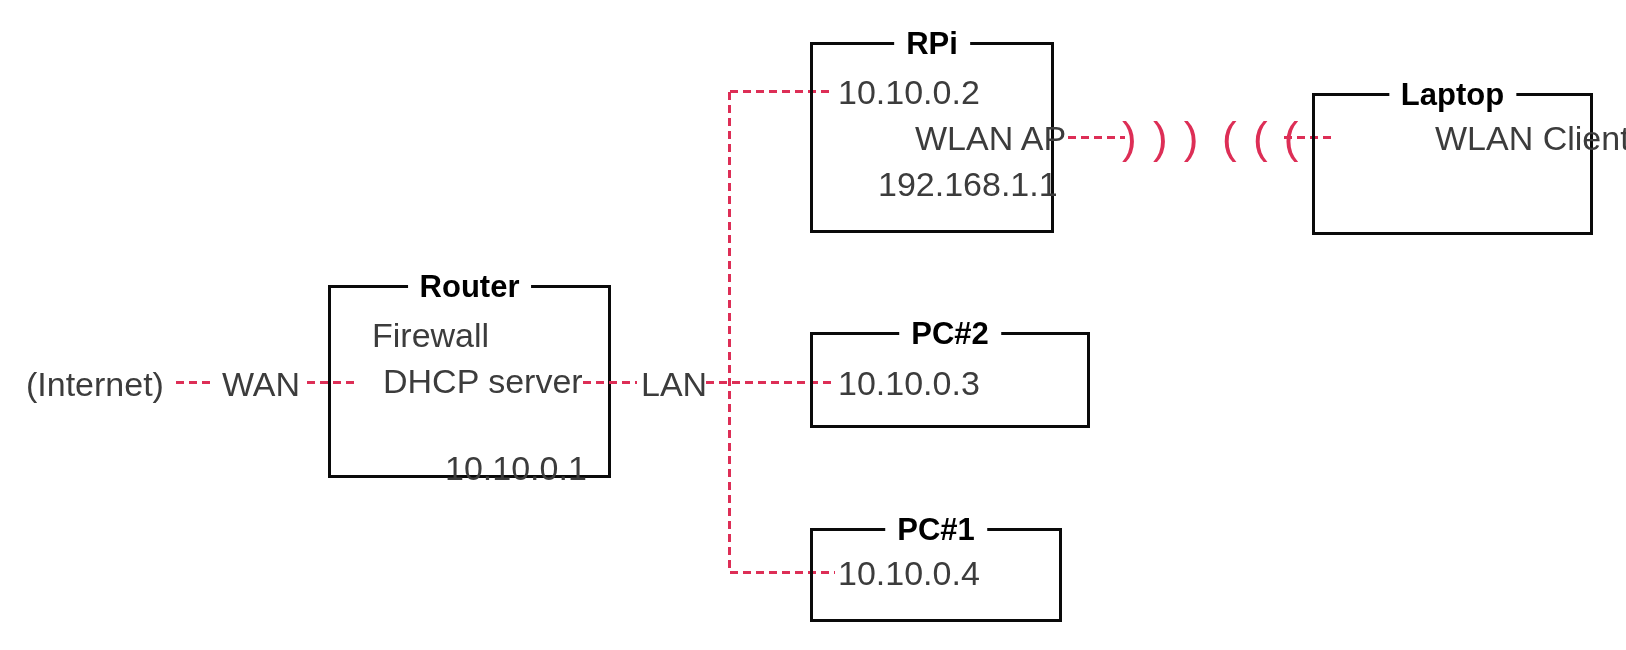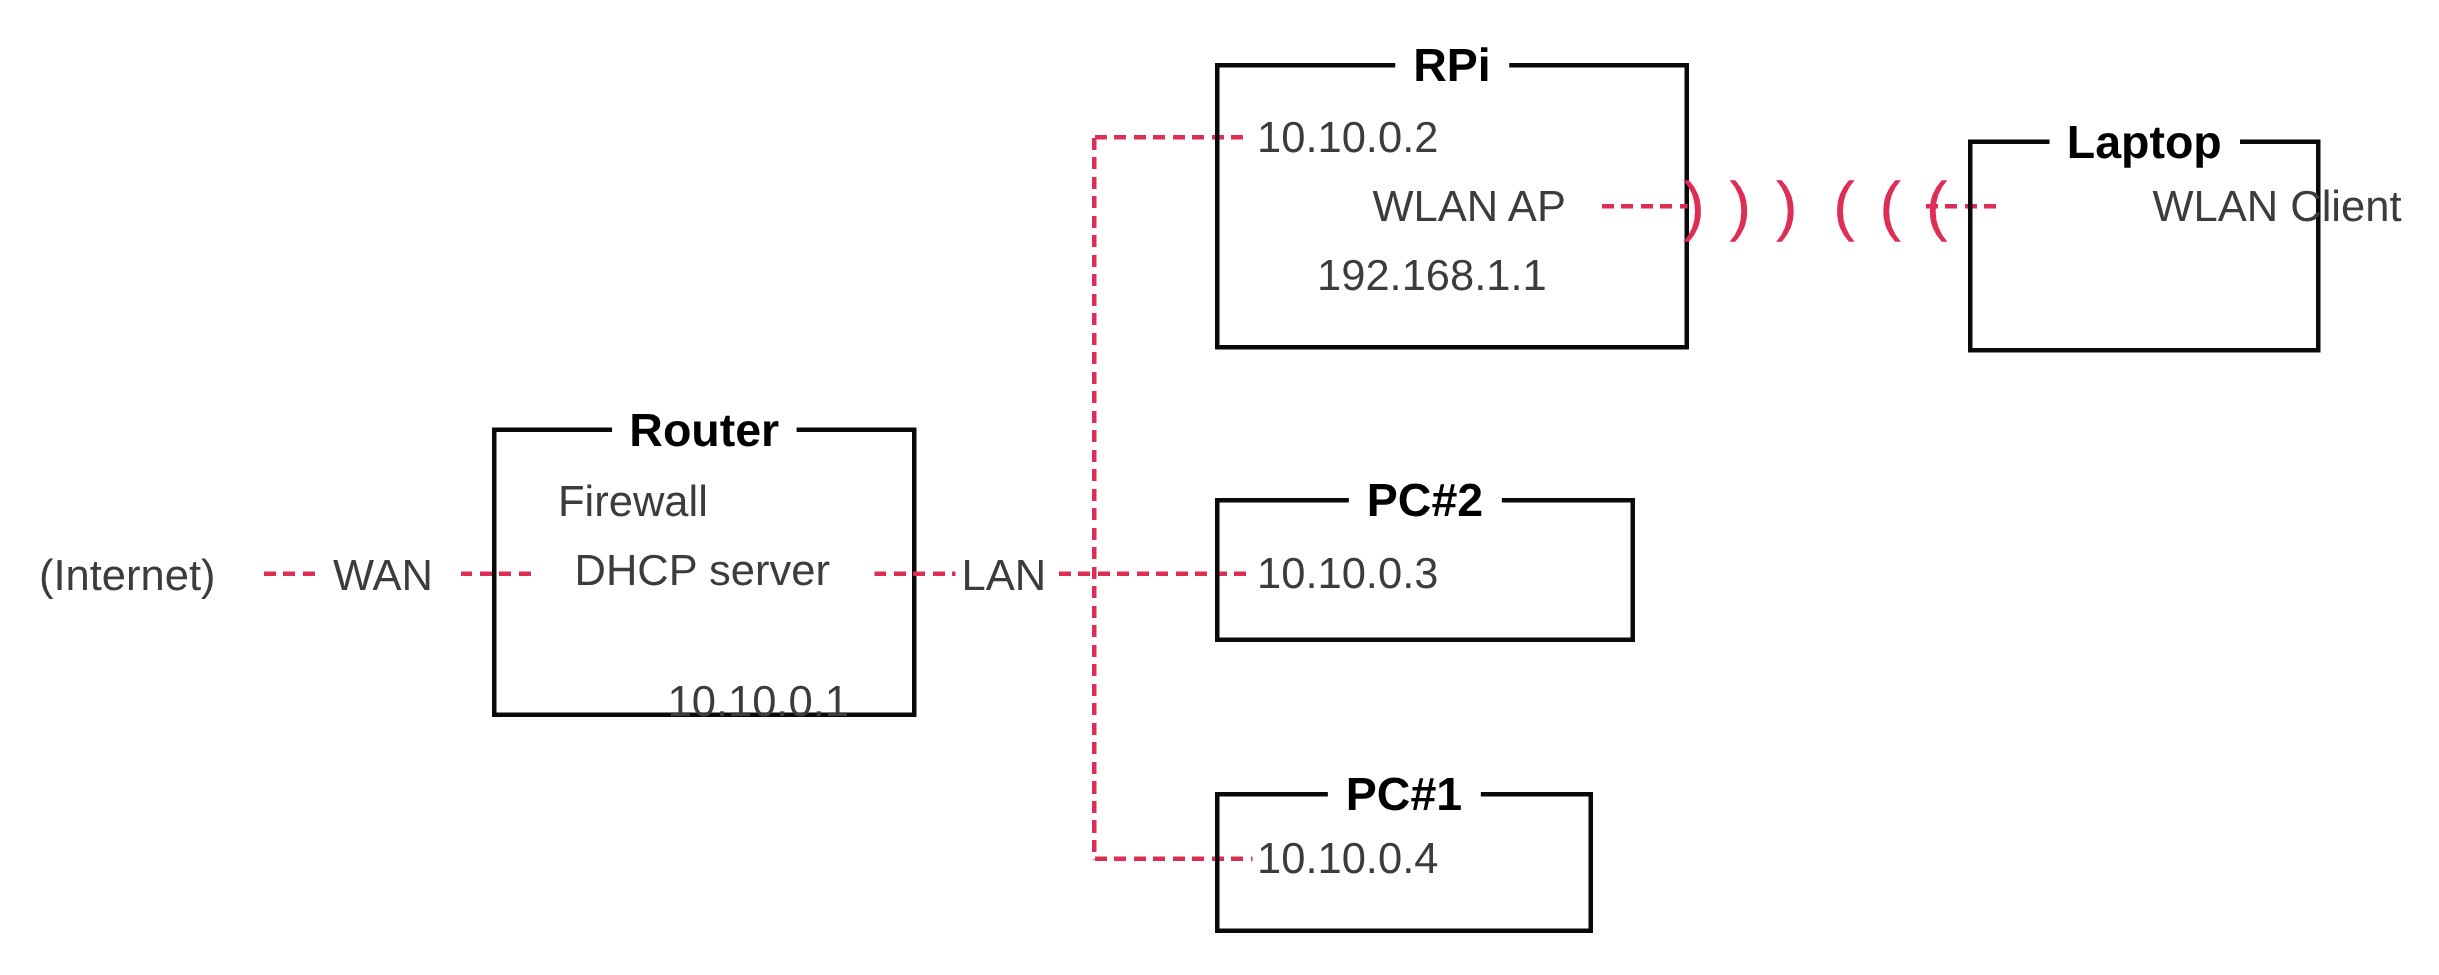--- a/index.html
+++ b/index.html
@@ -25,21 +25,21 @@
     background: var(--background, #fff);
     padding: 0 12px;
     font-weight: bold;
     font-size: 31px;
     line-height: 37px;
     color: var(--title_text, #000);
     white-space: nowrap;
   }
   .txt {
     position: absolute;
-    font-size: 29px;
+    font-size: 34px;
     line-height: 34px;
     color: var(--body_text, #3c3c3c);
     white-space: nowrap;
   }
   .hline {
     position: absolute;
     height: 3px;
     background-image: repeating-linear-gradient(to right, var(--connection, #e02b56) 0 8px, transparent 8px 13px);
   }
   .vline {
@@ -75,21 +75,21 @@
   <span class="txt" style="left:445px; top:410px;margin-top:41px;">10.10.0.1</span>
 
   <div class="hline" style="left:583px; top:381px; width:54px;"></div>
   <span class="txt" style="left:641px; top:367px;">LAN</span>
   <div class="hline" style="left:706px; top:381px; width:128px;"></div>
 
   <div class="vline" style="left:728px; top:92px; height:481px;"></div>
   <div class="hline" style="left:730px; top:90px; width:104px;"></div>
   <div class="hline" style="left:730px; top:571px; width:105px;"></div>
 
-  <div class="box" style="left:810px; top:42px; width:316px; height:191px;">
+  <div class="box" style="left:810px; top:42px; width:244px; height:191px;">
     <span class="box-title">RPi</span>
   </div>
   <span class="txt" style="left:838px; top:75px;">10.10.0.2</span>
   <span class="txt" style="left:915px; top:121px;">WLAN AP</span>
   <span class="txt" style="left:830px; top:167px;margin-left:48px;">192.168.1.1</span>
 
   <div class="box" style="left:810px; top:332px; width:280px; height:96px;">
     <span class="box-title">PC#2</span>
   </div>
   <span class="txt" style="left:838px; top:366px;">10.10.0.3</span>
@@ -97,18 +97,18 @@
   <div class="box" style="left:810px; top:528px; width:252px; height:94px;">
     <span class="box-title">PC#1</span>
   </div>
   <span class="txt" style="left:838px; top:556px;">10.10.0.4</span>
 
   <div class="hline" style="left:1068px; top:136px; width:57px;"></div>
   <span class="wifi" style="left:1122px; top:112px;">) ) )</span>
   <span class="wifi" style="left:1222px; top:112px;">( ( (</span>
   <div class="hline" style="left:1284px; top:136px; width:52px;"></div>
 
-  <div class="box" style="left:1312px; top:93px; width:235px; height:142px;">
+  <div class="box" style="left:1312px; top:93px; width:281px; height:142px;">
     <span class="box-title">Laptop</span>
   </div>
   <span class="txt" style="left:1435px; top:121px;">WLAN Client</span>
 
 </div>
 
 </body></html>

